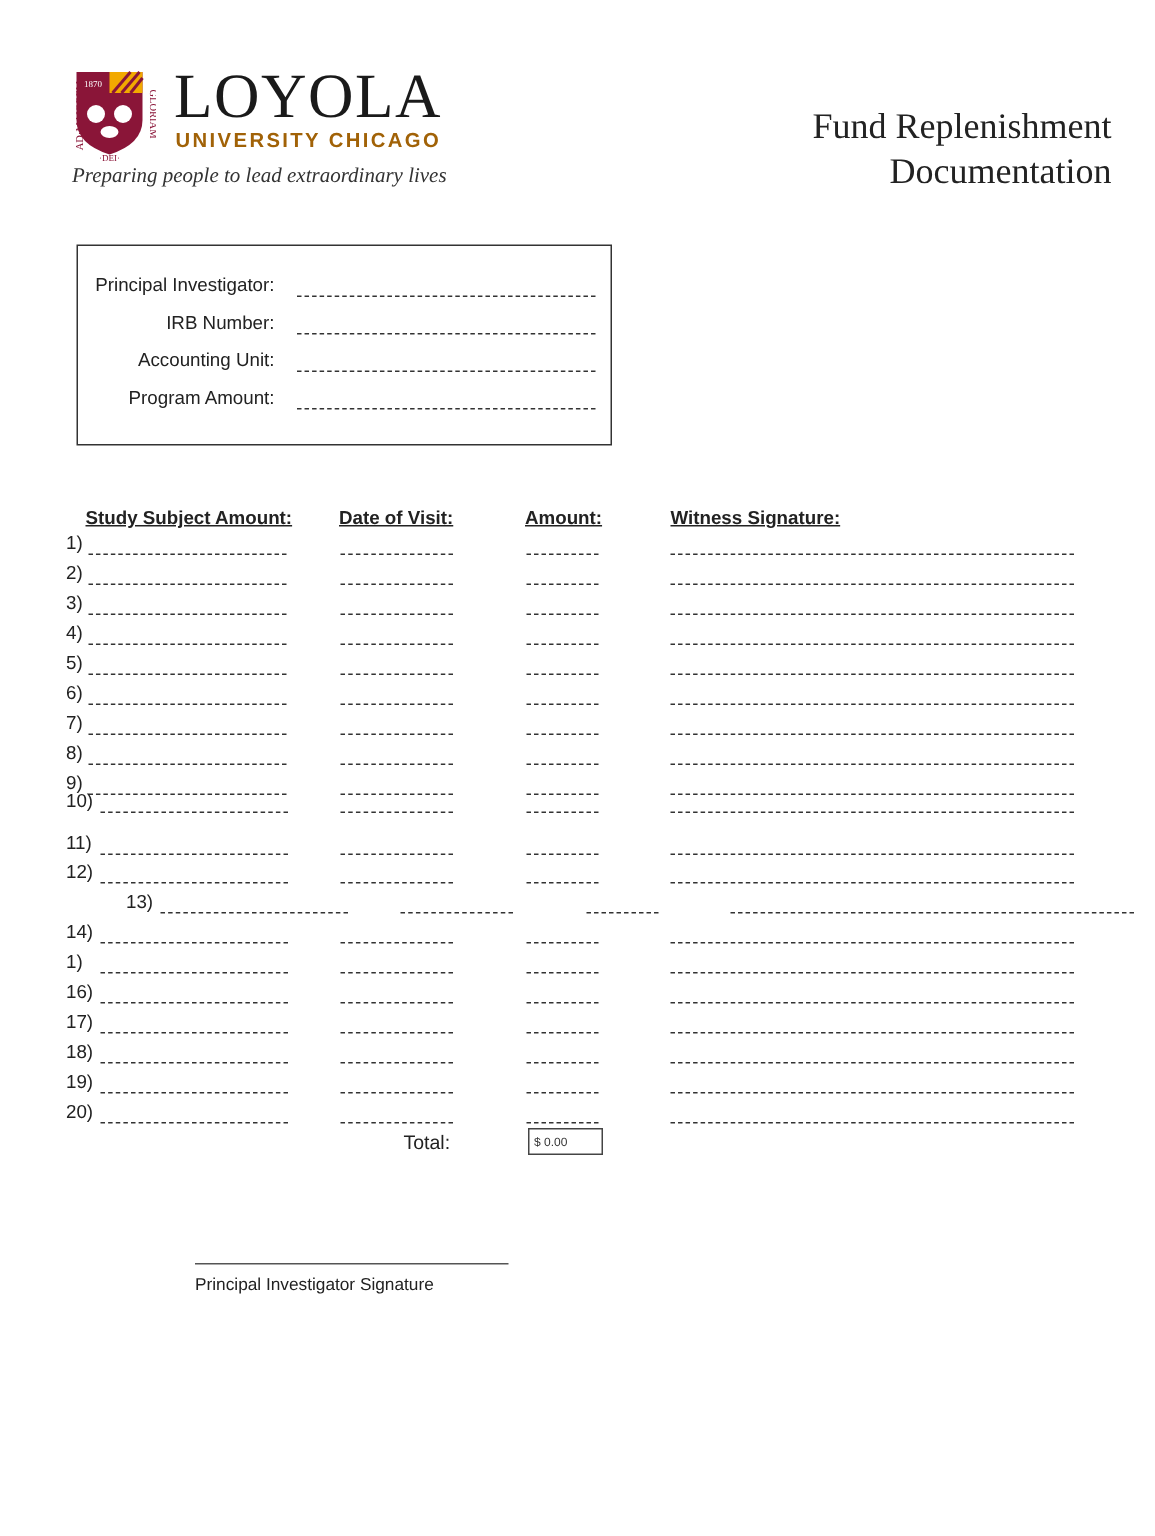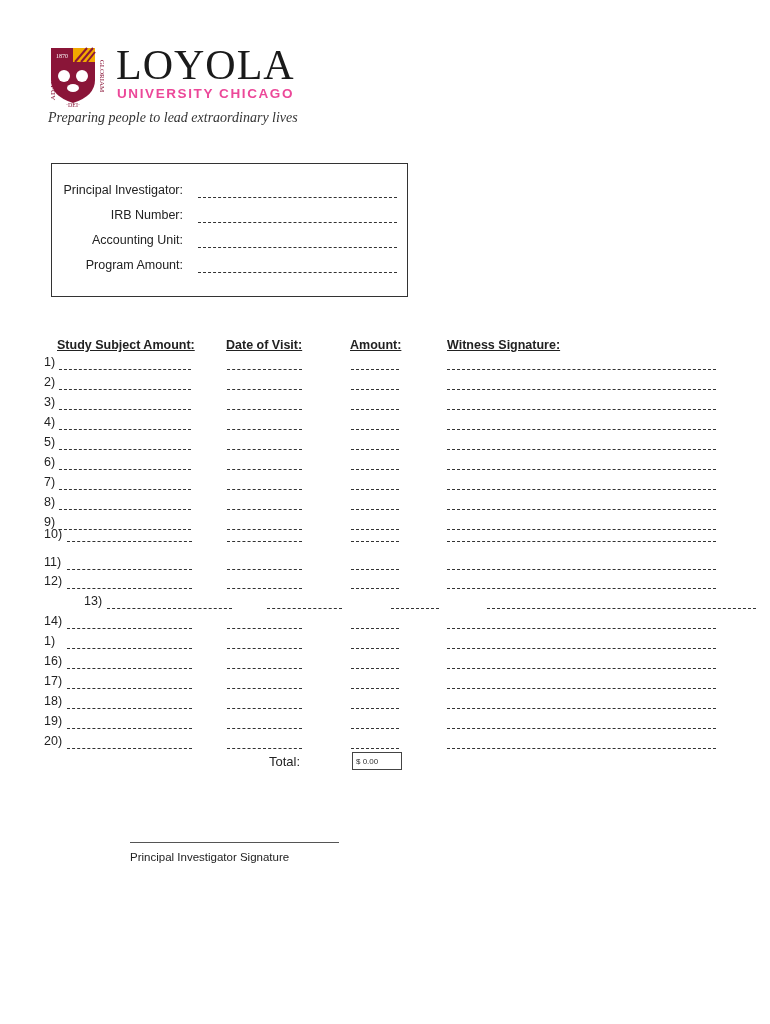--- a/index.html
+++ b/index.html
@@ -3,21 +3,21 @@
 <meta charset="utf-8">
 <style>
   html, body { margin:0; padding:0; background:#fff; }
   body { width:770px; height:1024px; position:relative; overflow:hidden;
          font-family:"Liberation Sans", sans-serif; color:#1a1a1a; }
   
   .shield { position:absolute; left:42px; top:46px; width:62px; height:62px; }
   .logo-word { position:absolute; left:116px; top:44px; font-family:"Liberation Serif", serif;
                font-size:42px; letter-spacing:1px; color:#1a1a1a; line-height:42px; }
   .logo-sub { position:absolute; left:117px; top:86px; font-family:"Liberation Sans", sans-serif;
-              font-weight:bold; font-size:13.5px; letter-spacing:1.6px; color:#ec4899; }
+              font-weight:bold; font-size:13.5px; letter-spacing:1.6px; color:#a16207; }
   .tagline { position:absolute; left:48px; top:110px; font-family:"Liberation Serif", serif;
              font-style:italic; font-size:14px; color:#333; }
   .title { position:absolute; right:29px; top:70px; text-align:right; font-family:"Liberation Serif", serif;
            font-size:24px; line-height:30px; color:#222; }
   
   .info-box { position:absolute; left:51px; top:163px; width:357px; height:134px;
               border:1.6px solid #333; box-sizing:border-box; }
   .info-row { position:absolute; left:0; width:100%; height:20px; font-size:12.5px; }
   .info-label { position:absolute; right:224px; top:0; white-space:nowrap; color:#222; }
   .info-line { position:absolute; left:146px; width:199px; top:14px; border-bottom:1px dashed #333; height:0; }
@@ -51,20 +51,22 @@
     <circle cx="22" cy="30" r="6" fill="#fff"></circle>
       <circle cx="40" cy="30" r="6" fill="#fff"></circle>
     <ellipse cx="31" cy="42" rx="6" ry="4" fill="#fff"></ellipse>
   </svg>
   <div class="logo-word">LOYOLA</div>
   <div class="logo-sub">UNIVERSITY CHICAGO</div>
   <div class="tagline">Preparing people to lead extraordinary lives</div>
 </div>
 
 <div class="title">
+  <div>Fund Replenishment</div>
+  <div>Documentation</div>
 </div>
 
 <div class="info-box">
   <div class="info-row" style="top:19px">
     <span class="info-label">Principal Investigator:</span>
     <span class="info-line"></span>
   </div>
   <div class="info-row" style="top:44px">
     <span class="info-label">IRB Number:</span>
     <span class="info-line"></span>

